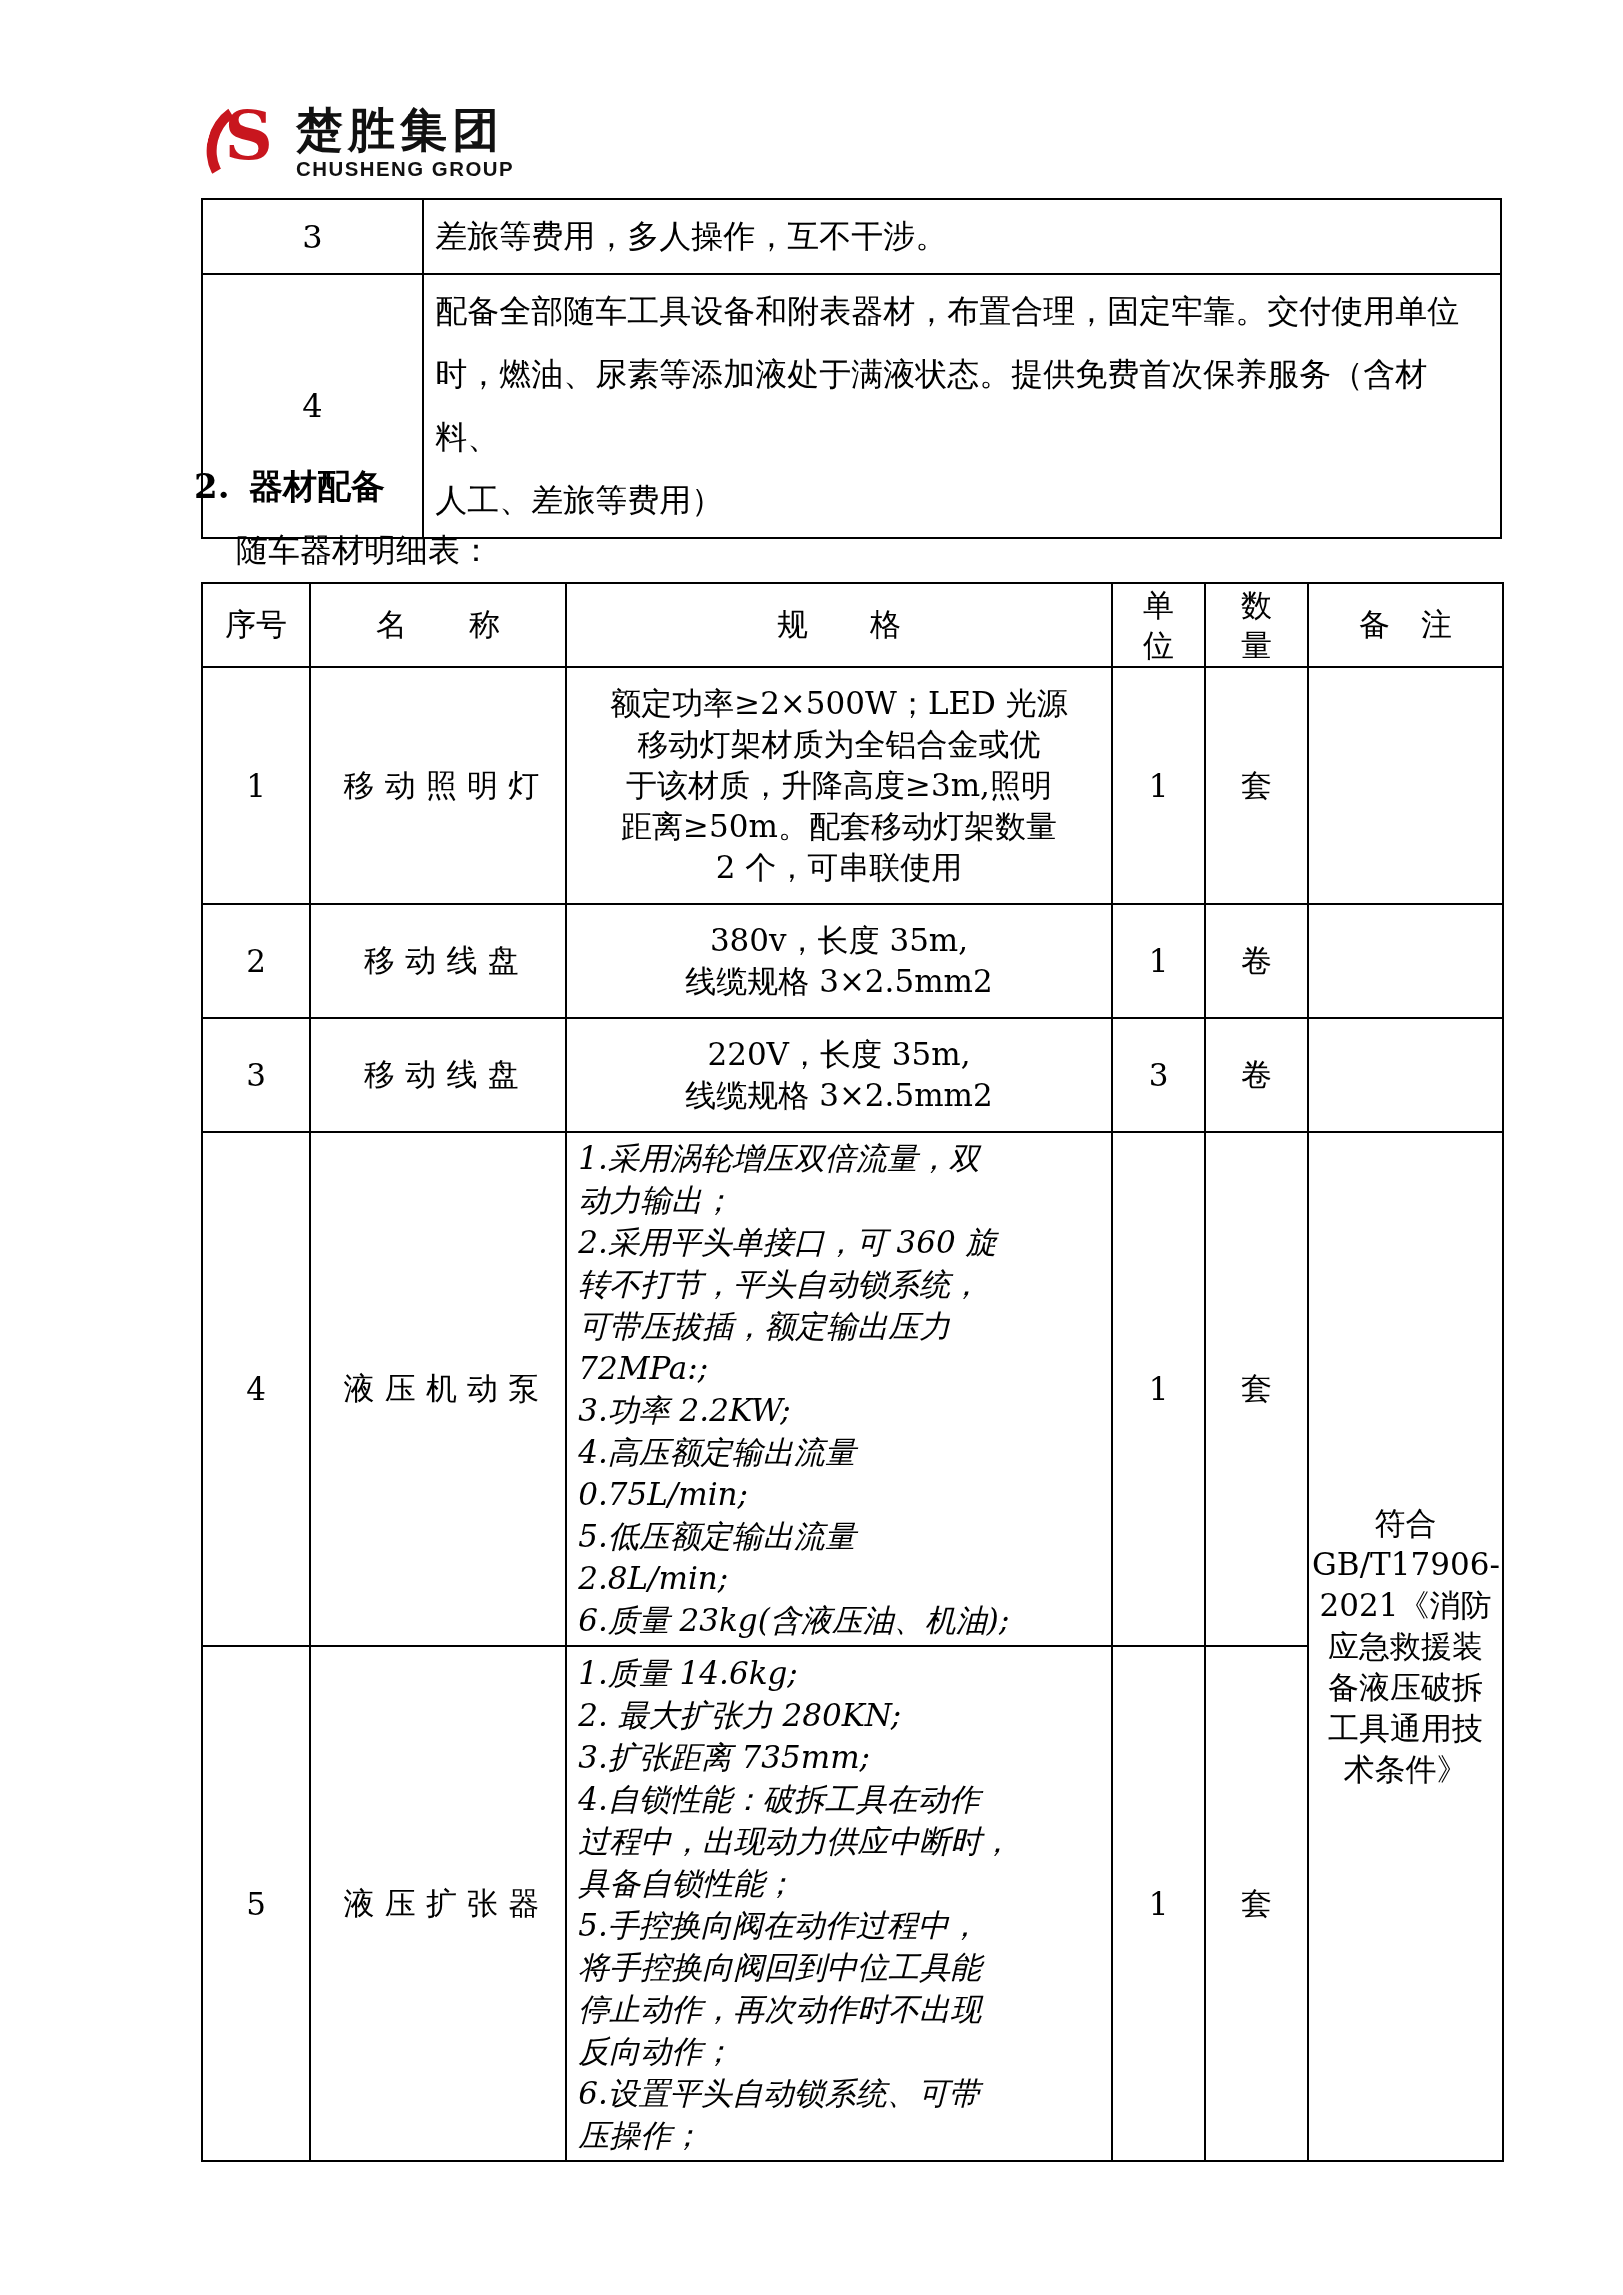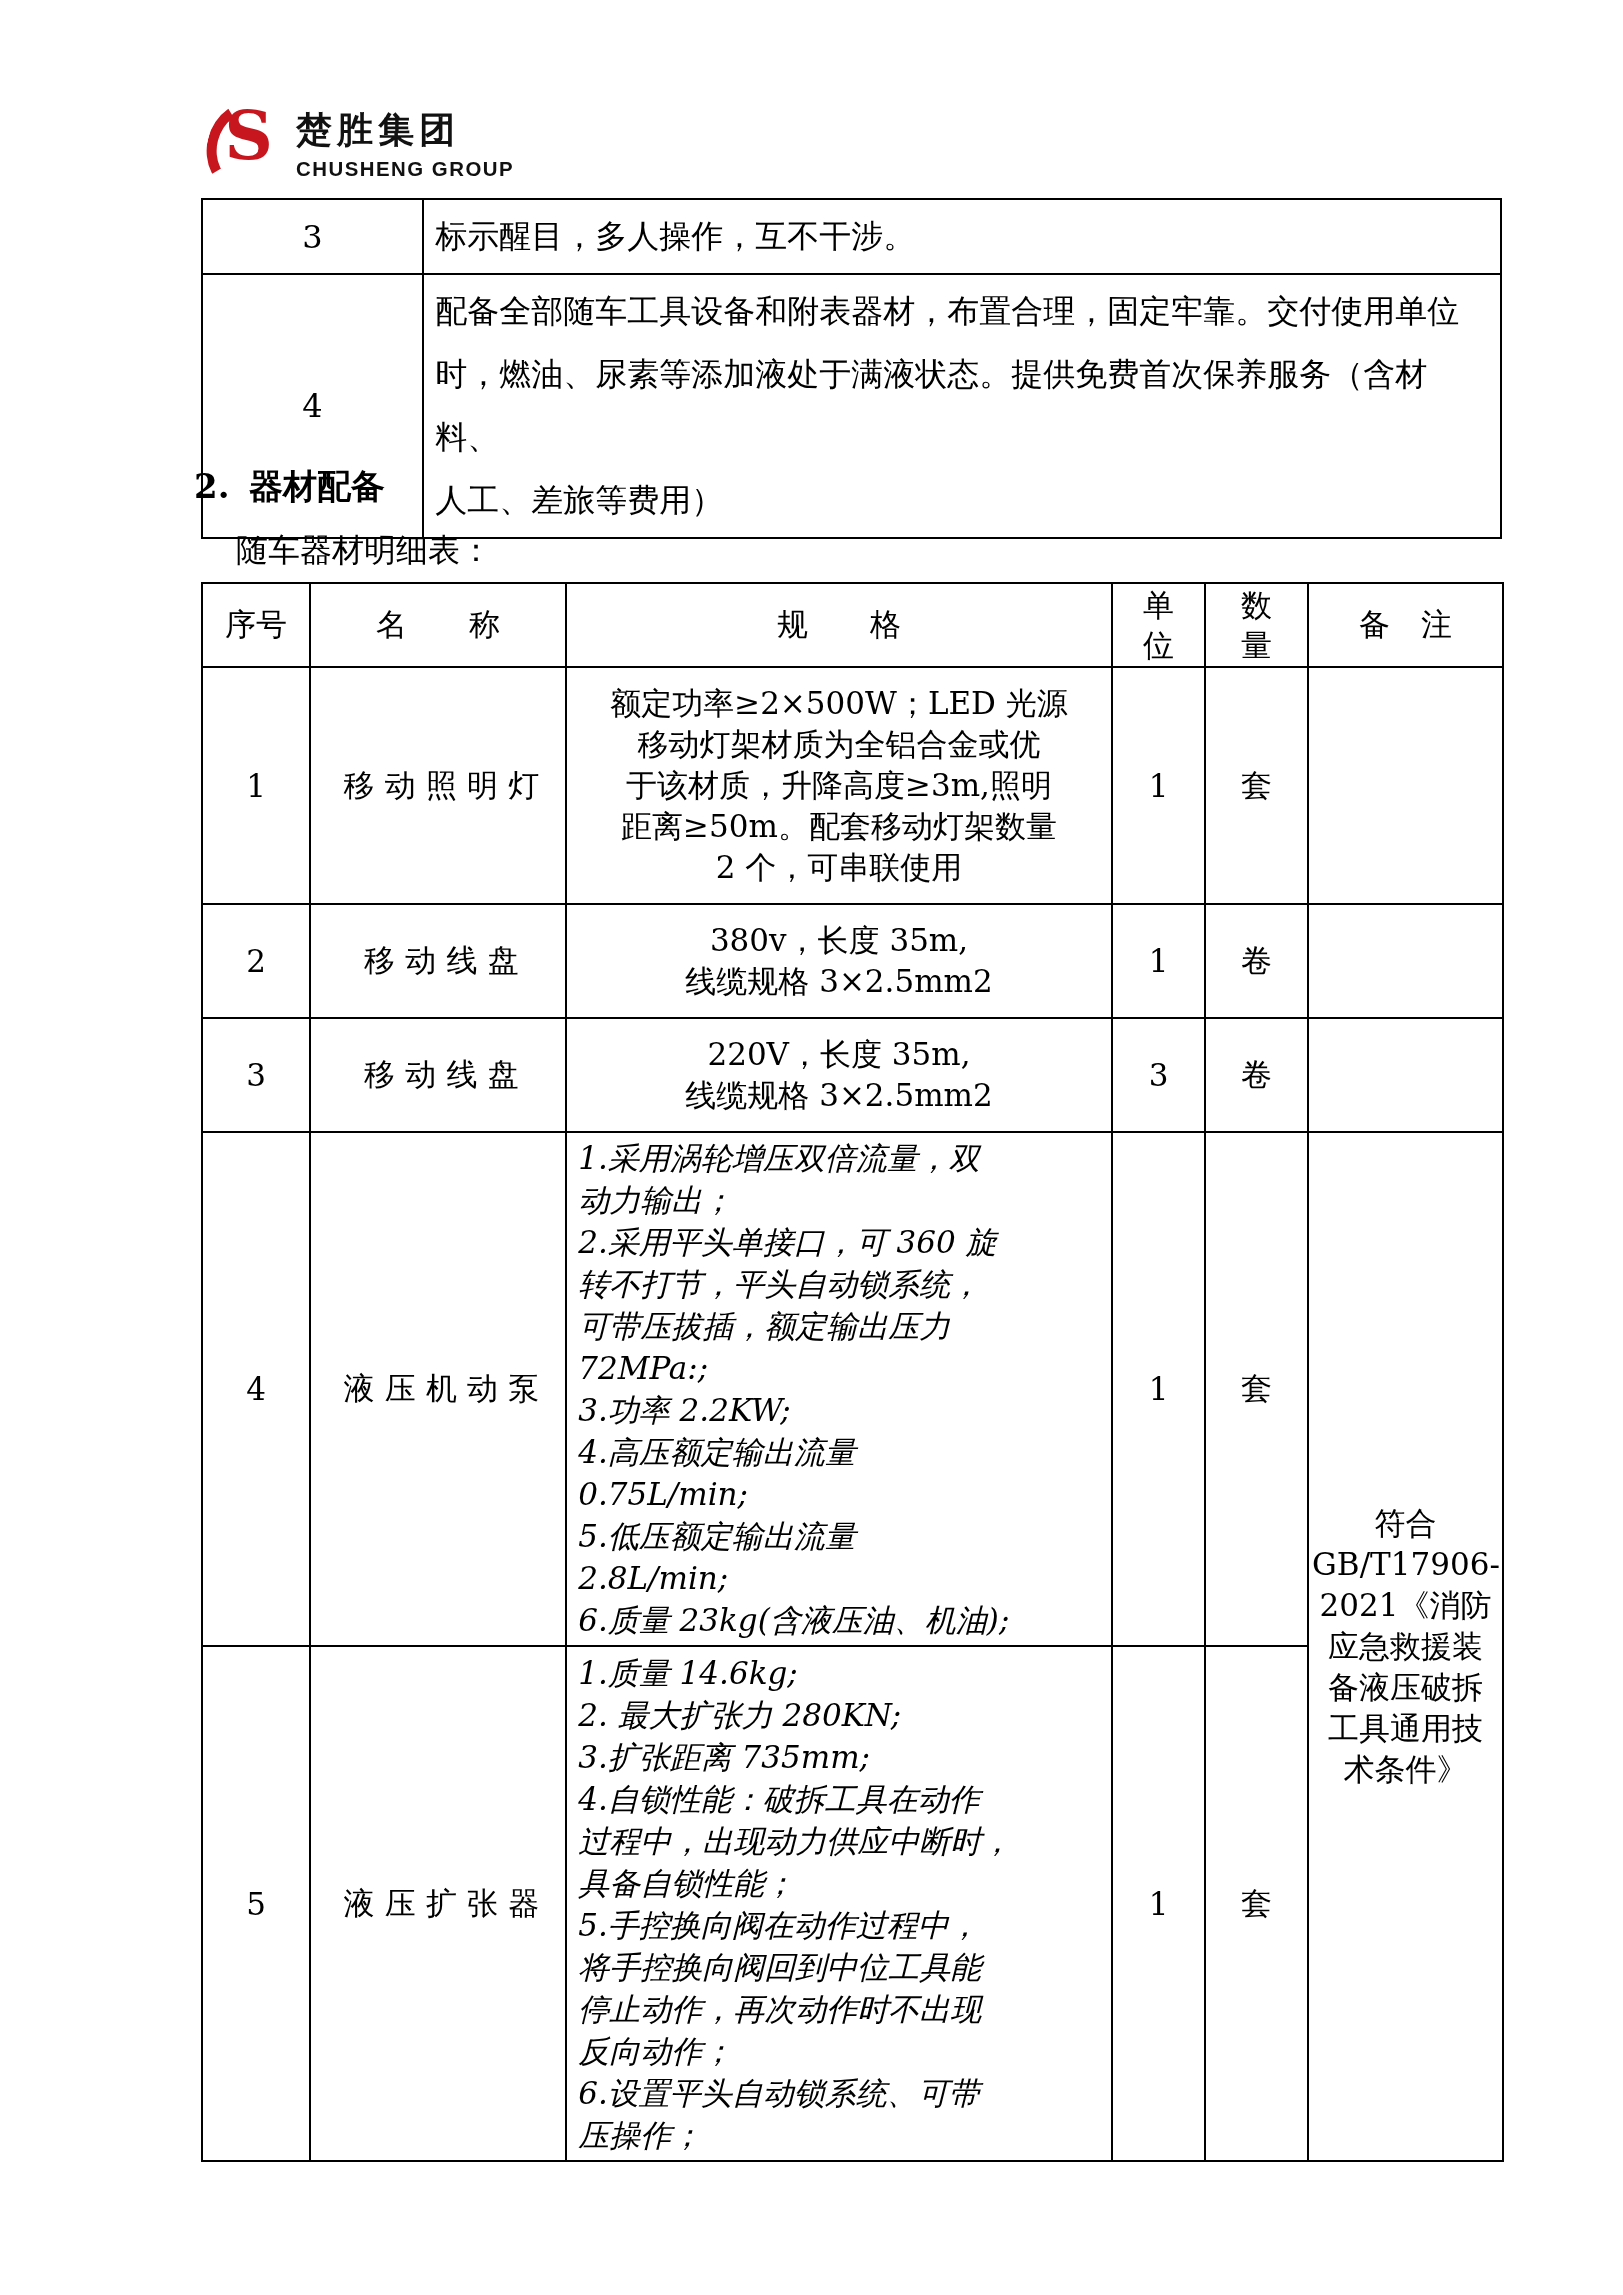--- a/index.html
+++ b/index.html
@@ -18,21 +18,21 @@
     position:absolute;left:0;top:1px;width:60px;height:72px;
     border:10.7px solid transparent;border-left-color:#c8161e;
     border-radius:50%;transform:rotate(14deg);
   }
   .logo-s{
     position:absolute;left:17.4px;top:-6.1px;
     font-family:"DejaVu Serif",serif;font-weight:bold;
     font-size:67px;line-height:82px;color:#c8161e;
   }
   .logo-text{padding-top:3.1px;}
-  .logo-cn{font-weight:bold;font-size:36px;line-height:51px;letter-spacing:5.1px;color:#111;}
+  .logo-cn{font-weight:bold;font-size:47px;line-height:51px;letter-spacing:5.1px;color:#111;}
   .logo-en{font-family:"Liberation Sans",sans-serif;font-weight:bold;font-size:20.4px;line-height:24.5px;letter-spacing:1.5px;color:#111;margin-top:2px;}
   
   table{border-collapse:collapse;table-layout:fixed;}
   td,th{border:2px solid #000;vertical-align:middle;font-weight:normal;overflow:hidden;}
   
   .top-table{position:absolute;left:201px;top:198px;width:1300px;}
   .top-table .no-cell{text-align:center;font-size:32px;}
   .top-table .txt-cell{
     text-align:left;font-size:32px;line-height:63px;
     padding:5.1px 10.2px 5.1px 11.2px;white-space:pre-line;
@@ -88,21 +88,21 @@
   </div>
 
   <table class="top-table">
     <colgroup>
         <col style="width:221px">
         <col style="width:1078px">
       </colgroup>
     <tbody>
         <tr class="tr-req3">
       <td class="no-cell">3</td>
-      <td class="txt-cell">标示醒目，多人操作，互不干涉。</td>
+      <td class="txt-cell">差旅等费用，多人操作，互不干涉。</td>
     </tr>
     <tr class="tr-req4">
       <td class="no-cell">4</td>
       <td class="txt-cell">配备全部随车工具设备和附表器材，布置合理，固定牢靠。交付使用单位
 时，燃油、尿素等添加液处于满液状态。提供免费首次保养服务（含材料、
 人工、差旅等费用）</td>
     </tr>
   </tbody>
     </table>
 

